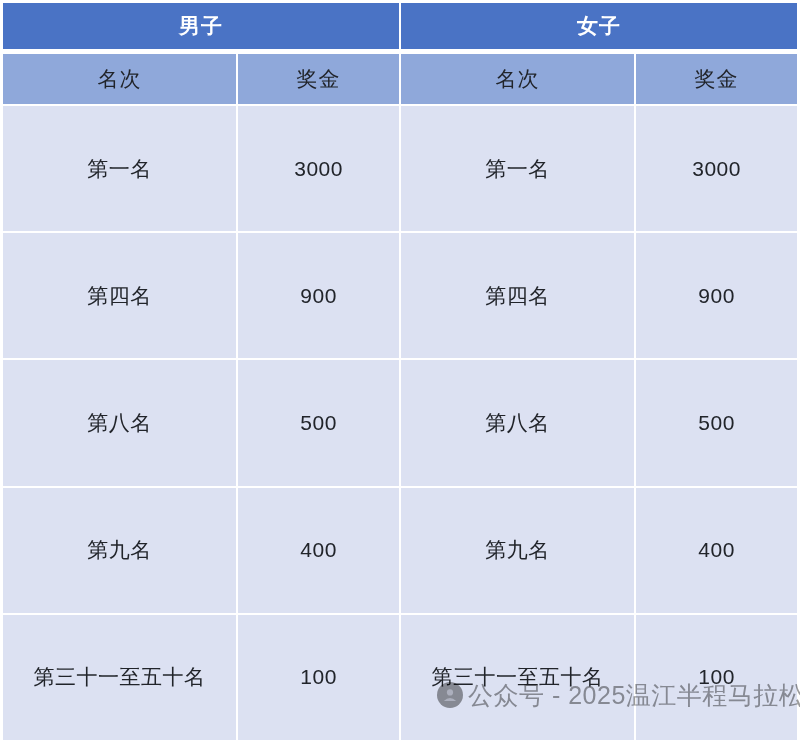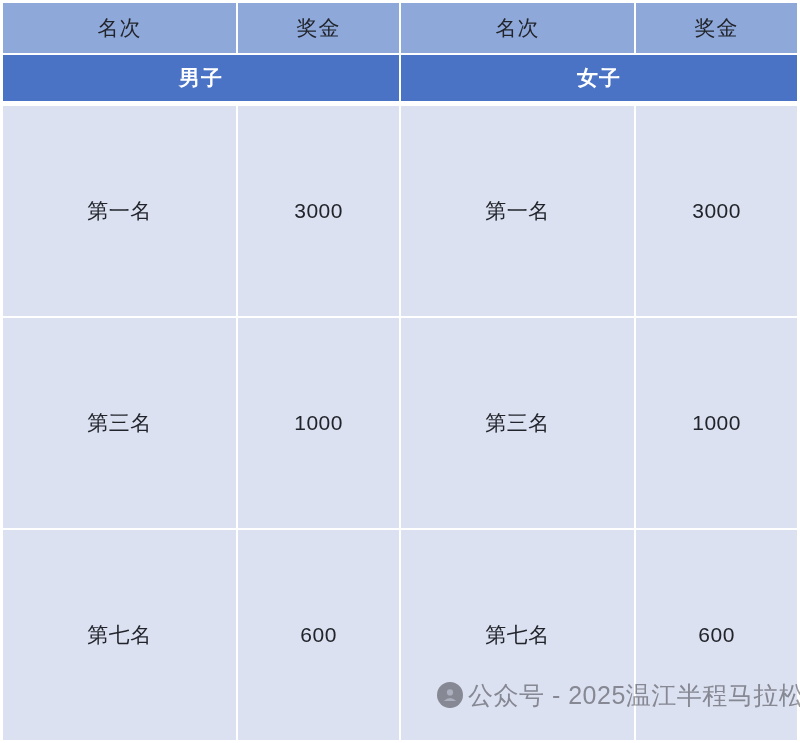--- a/index.html
+++ b/index.html
@@ -95,48 +95,60 @@
 <div class="page">
   <table class="prize-table">
     <colgroup>
       <col class="rank-col">
       <col class="prize-col">
       <col class="rank-col">
       <col class="prize-col">
     </colgroup>
     <thead>
       <tr>
+        <th class="group-header" colspan="2">男子</th>
+        <th class="group-header" colspan="2">女子</th>
+      </tr>
+      <tr>
         <th class="sub-header">名次</th>
         <th class="sub-header">奖金</th>
         <th class="sub-header">名次</th>
         <th class="sub-header">奖金</th>
-      </tr>
-      <tr>
-        <th class="group-header" colspan="2">男子</th>
-        <th class="group-header" colspan="2">女子</th>
       </tr>
     </thead>
     <tbody>
         <tr>
           <td class="data-cell">第一名</td>
           <td class="data-cell">3000</td>
           <td class="data-cell">第一名</td>
           <td class="data-cell">3000</td>
         </tr>
         <tr>
-          <td class="data-cell">第三名</td>
-          <td class="data-cell">1000</td>
-          <td class="data-cell">第三名</td>
-          <td class="data-cell">1000</td>
+          <td class="data-cell">第四名</td>
+          <td class="data-cell">900</td>
+          <td class="data-cell">第四名</td>
+          <td class="data-cell">900</td>
         </tr>
         <tr>
-          <td class="data-cell">第七名</td>
-          <td class="data-cell">600</td>
-          <td class="data-cell">第七名</td>
-          <td class="data-cell">600</td>
+          <td class="data-cell">第八名</td>
+          <td class="data-cell">500</td>
+          <td class="data-cell">第八名</td>
+          <td class="data-cell">500</td>
+        </tr>
+        <tr>
+          <td class="data-cell">第九名</td>
+          <td class="data-cell">400</td>
+          <td class="data-cell">第九名</td>
+          <td class="data-cell">400</td>
+        </tr>
+        <tr>
+          <td class="data-cell">第三十一至五十名</td>
+          <td class="data-cell">100</td>
+          <td class="data-cell">第三十一至五十名</td>
+          <td class="data-cell">100</td>
         </tr>
       </tbody>
   </table>
 
   <div class="watermark">
     <span class="wm-icon">
       <svg width="16" height="16" viewBox="0 0 16 16">
         <circle cx="8" cy="5.4" r="3.1" fill="#c7c7c7"></circle>
         <path d="M 1.8 14 Q 8 8.2 14.2 14 Z" fill="#c7c7c7"></path>
       </svg>

